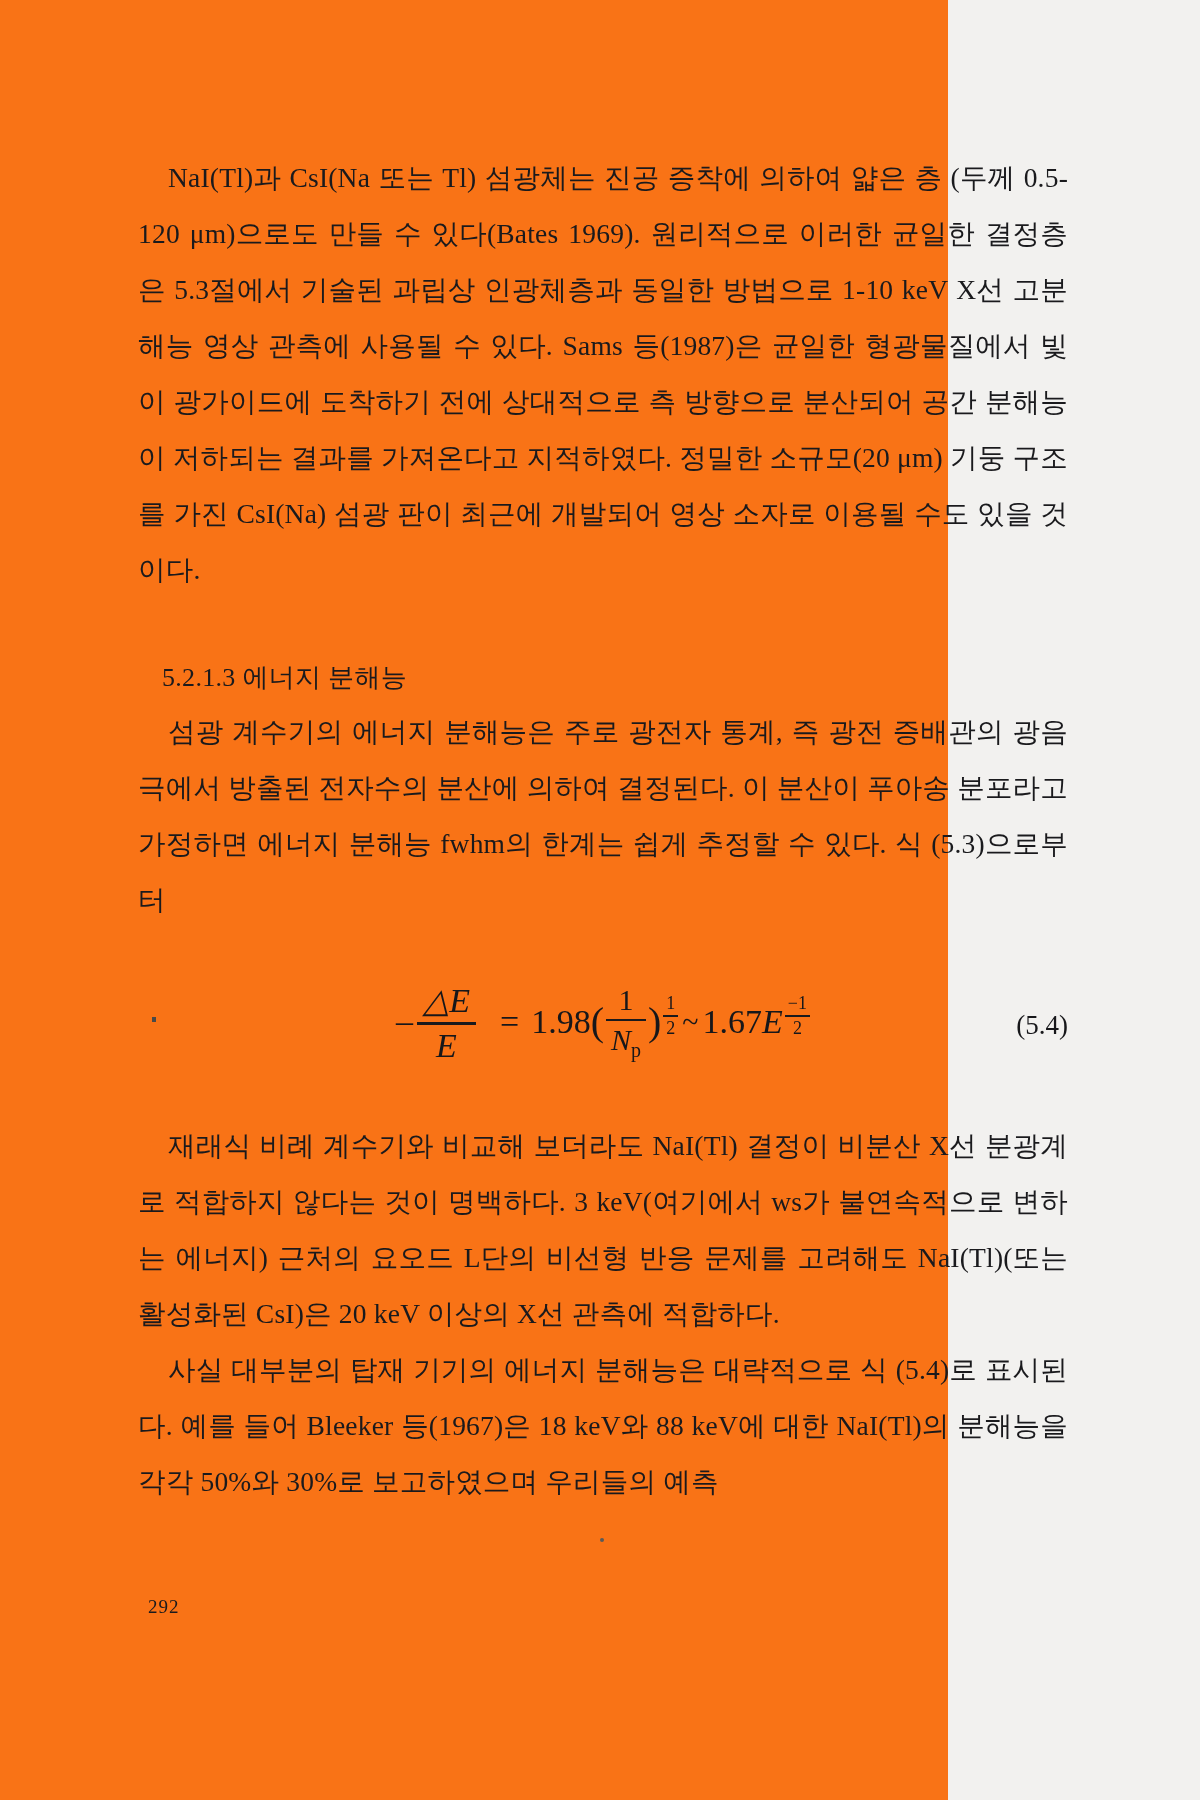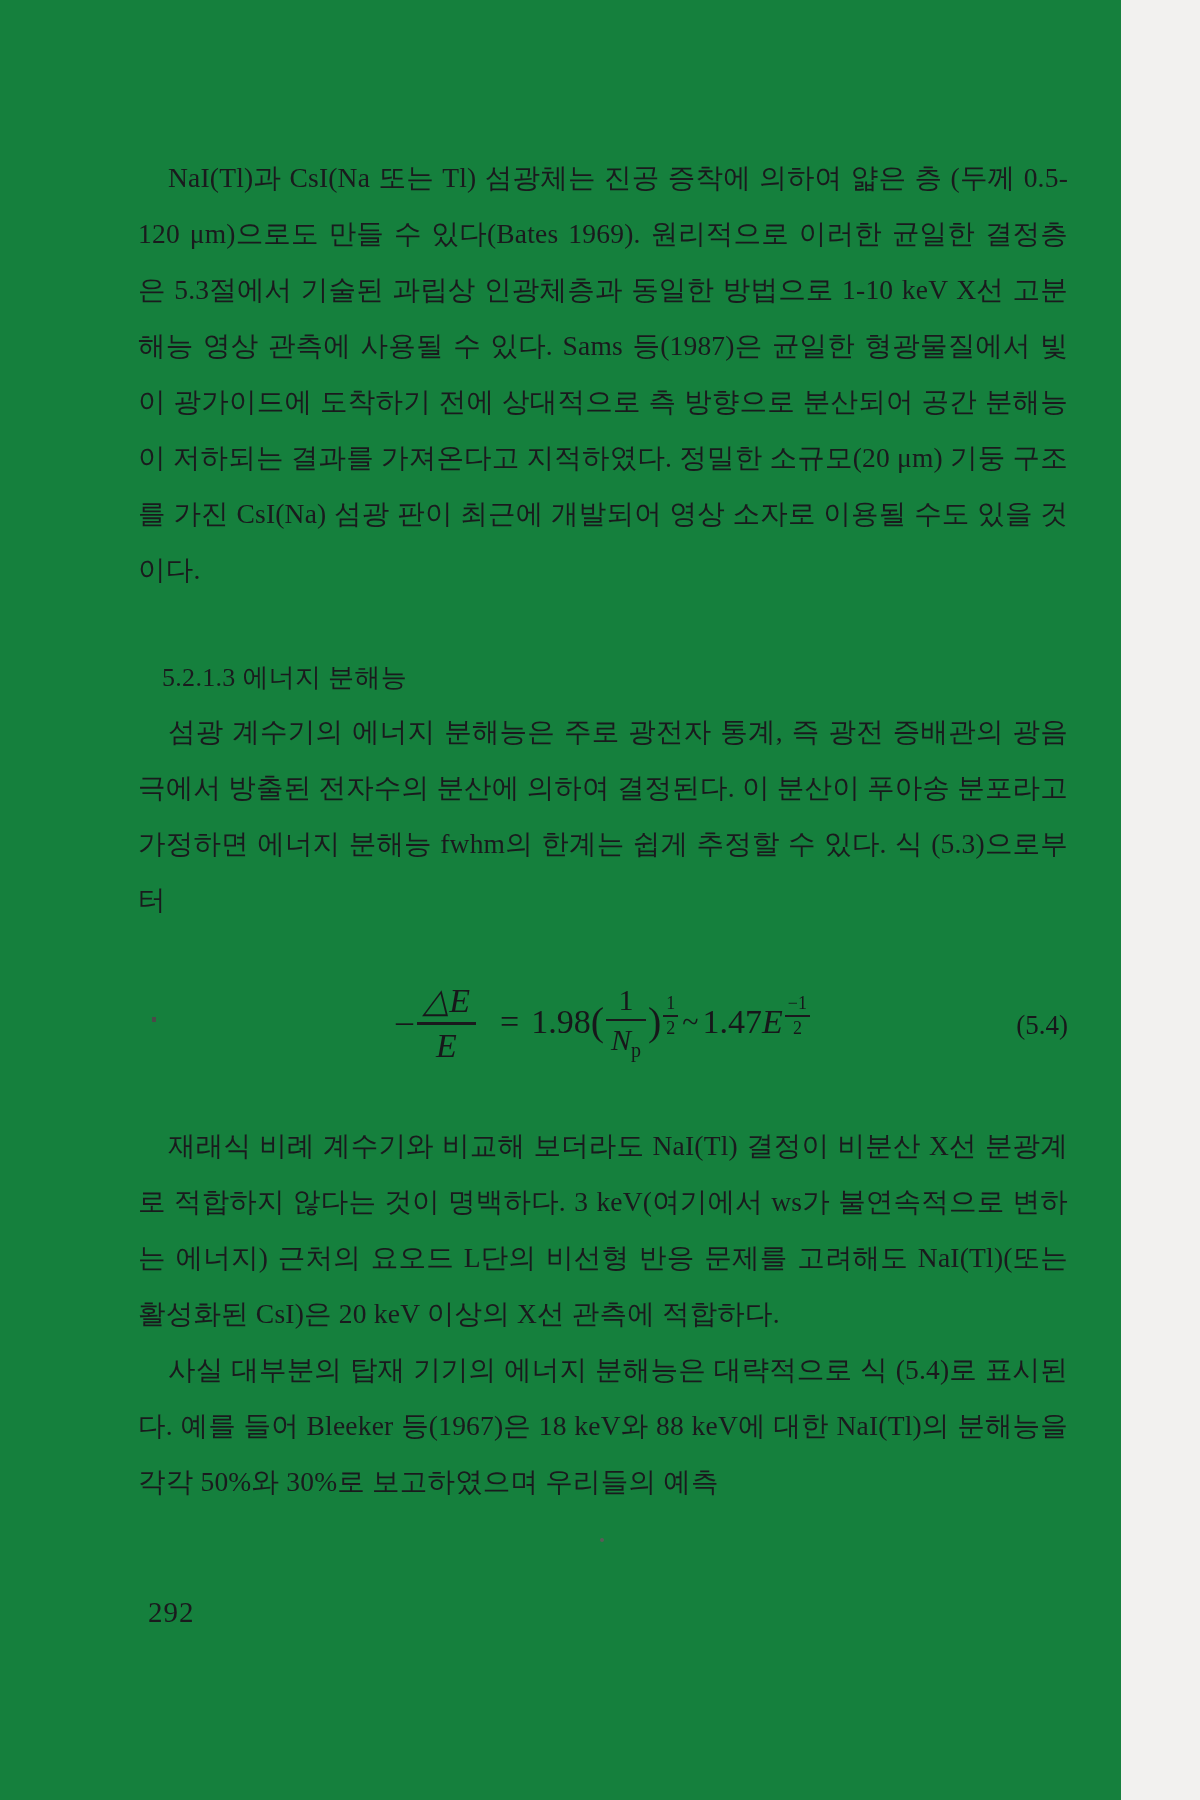--- a/index.html
+++ b/index.html
@@ -12,23 +12,23 @@
     background: #f2f1ef;
     font-family: "Liberation Serif", serif;
     color: #17171a;
     position: relative;
     overflow: hidden;
   }
   .page {
     position: absolute;
     left: 0;
     top: 0;
-    width: 1121px;
+    width: 948px;
     height: 1800px;
-    background: #15803d;
+    background: #f97316;
   }
   .page-inner {
     position: absolute;
     left: 138px;
     top: 150px;
     width: 930px;
   }
   p {
     margin: 0;
     font-size: 27.5px;
@@ -165,21 +165,21 @@
     top: 58px;
     font-size: 27px;
   }
   .italic {
     font-style: italic;
   }
   .page-number {
     position: absolute;
     left: 148px;
     top: 1596px;
-    font-size: 29px;
+    font-size: 19px;
     letter-spacing: 1px;
     color: #1a1a1d;
   }
   .dot-mark {
     position: absolute;
     left: 600px;
     top: 1538px;
     width: 4px;
     height: 4px;
     background: #5a5a58;
@@ -224,21 +224,21 @@
           <span class="bar"></span>
           <span class="den"><span>N</span><span class="sub">p</span></span>
         </span>
         <span class="eq-paren">)</span>
         <span class="sup-frac">
           <span class="num">1</span>
           <span class="bar"></span>
           <span class="den">2</span>
         </span>
         <span class="tilde">~</span>
-        <span class="eq-num">1.47</span>
+        <span class="eq-num">1.67</span>
         <span class="eq-num italic">E</span>
         <span class="sup-frac">
           <span class="num"><span>−</span><span>1</span></span>
           <span class="bar"></span>
           <span class="den">2</span>
         </span>
       </div>
       <div class="eq-number">(5.4)</div>
     </div>
 

